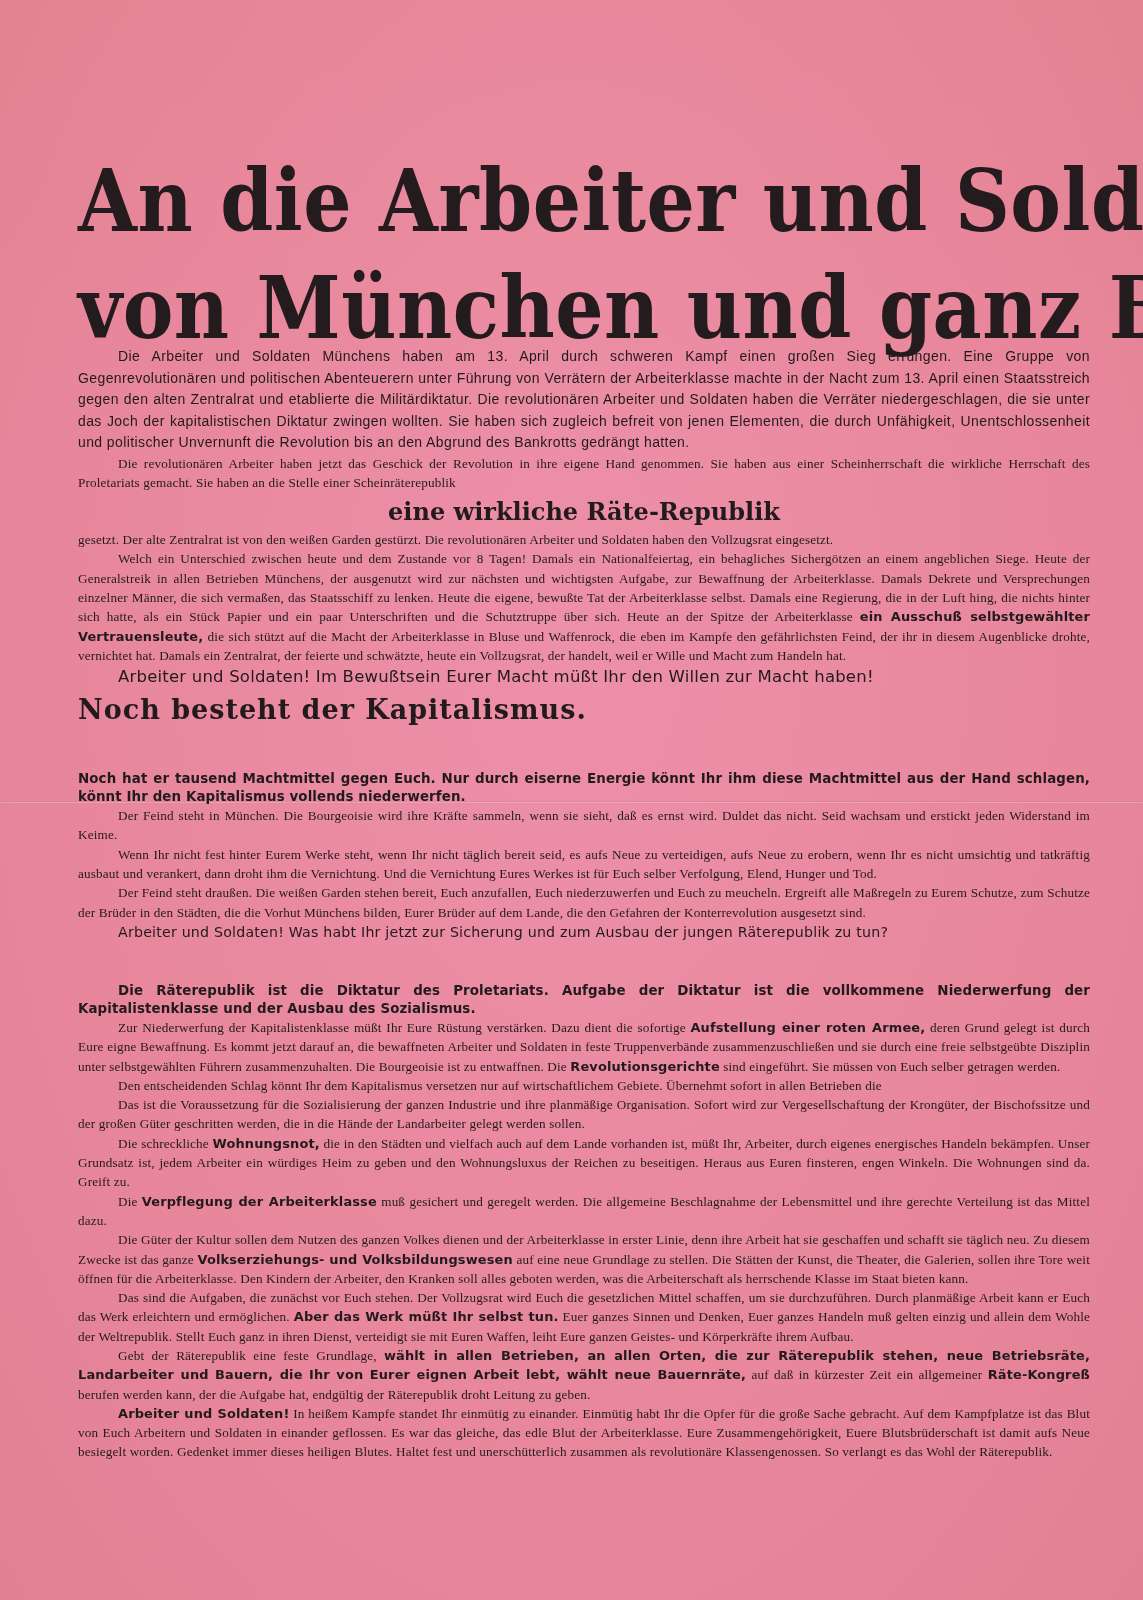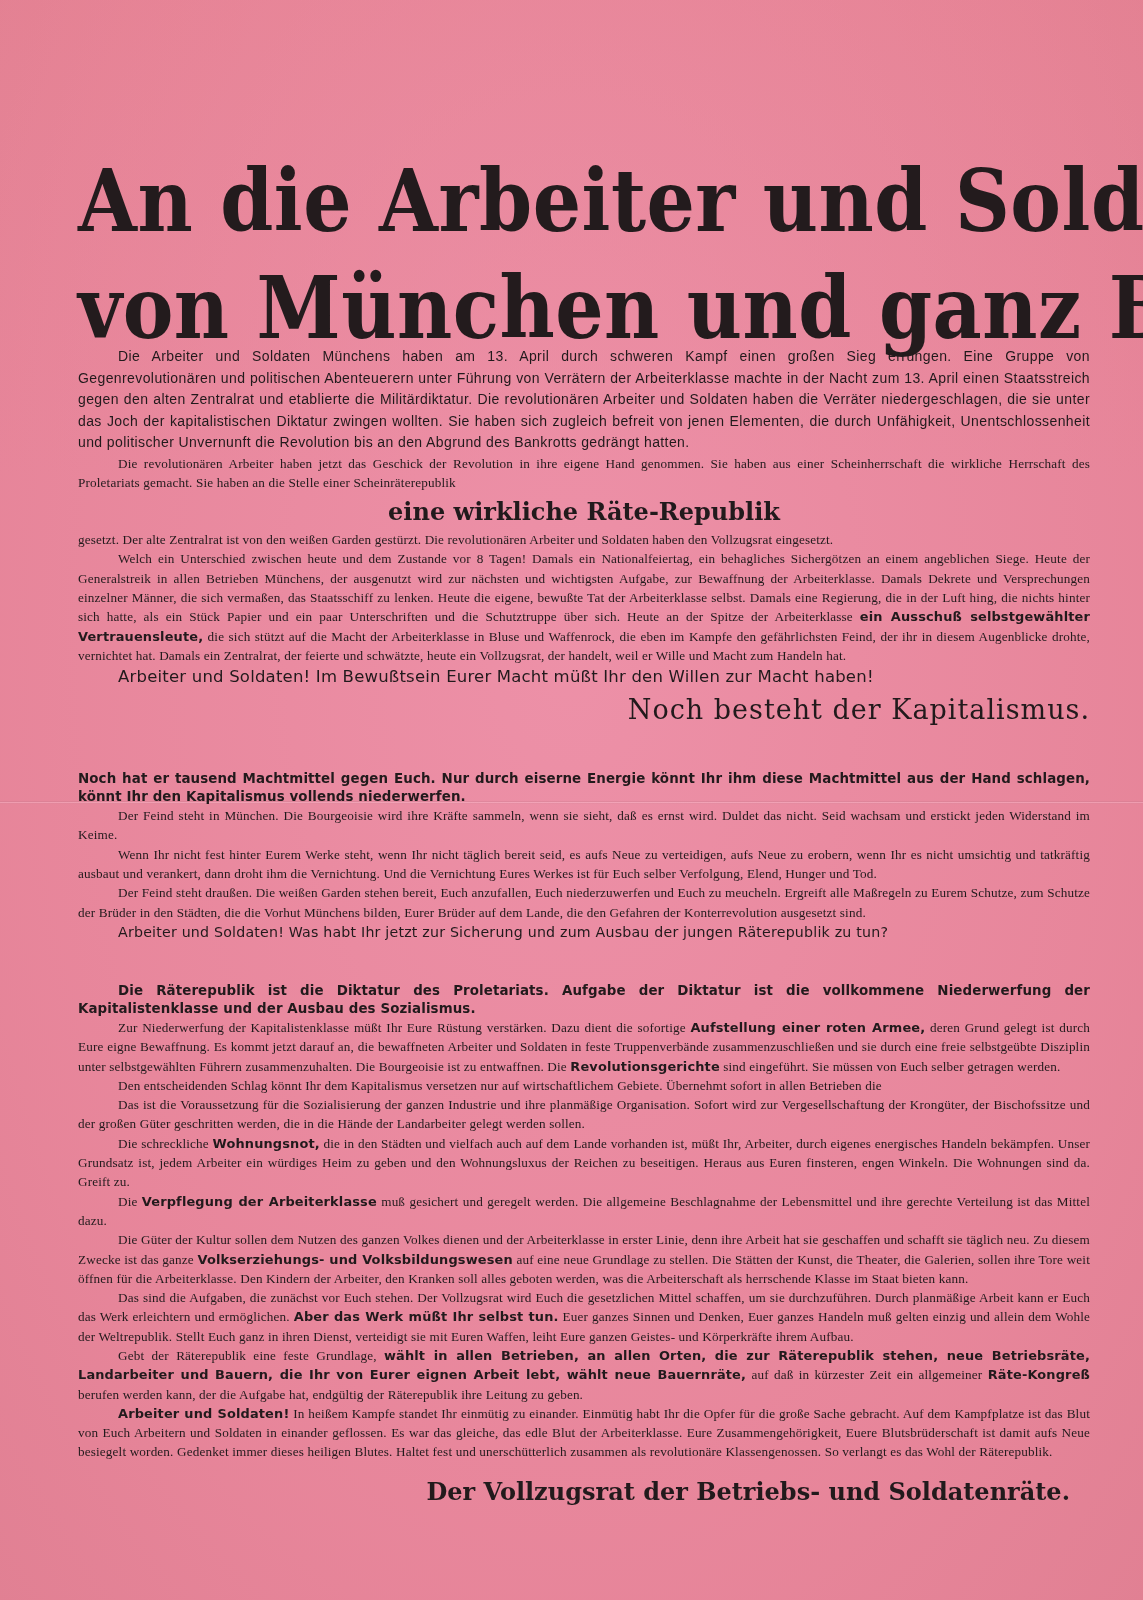--- a/index.html
+++ b/index.html
@@ -35,21 +35,21 @@
   .small {
     font-size: 13.2px; line-height: 19.3px; text-indent: 40px;
     font-family: "Liberation Serif", serif; letter-spacing: 0.15px;
   }
   .noindent { text-indent: 0; }
   .head-mid {
     text-align: center; font-weight: bold; font-family: "DejaVu Serif", serif;
     font-size: 24px; line-height: 36px; margin: 2px 0 0 0;
   }
   .head-big {
-    text-align: right; font-weight: normal; font-family: "DejaVu Serif", serif;
+    text-align: left; font-weight: bold; font-family: "DejaVu Serif", serif;
     font-size: 27px; line-height: 40px; margin: 2px 0 0 0; letter-spacing: 1px;
   }
   .bold-line {
     font-weight: normal; font-family: "DejaVu Sans", sans-serif;
     font-size: 16.5px; line-height: 23px; text-indent: 40px; letter-spacing: 0.2px;
   }
   .bold-line.sm { font-size: 14.2px; line-height: 20px; }
   .bold-par {
     font-weight: bold; font-family: "DejaVu Sans", sans-serif;
     font-size: 13.4px; line-height: 18px; letter-spacing: 0.1px; margin-top: 40px;
@@ -122,22 +122,21 @@
     <p class="small">
       <span>Das sind die Aufgaben, die zunächst vor Euch stehen. Der Vollzugsrat wird Euch die gesetzlichen Mittel schaffen, um sie durchzuführen. Durch planmäßige Arbeit kann er Euch das Werk erleichtern und ermöglichen.</span>
       <b class="em">Aber das Werk müßt Ihr selbst tun.</b>
       <span>Euer ganzes Sinnen und Denken, Euer ganzes Handeln muß gelten einzig und allein dem Wohle der Weltrepublik. Stellt Euch ganz in ihren Dienst, verteidigt sie mit Euren Waffen, leiht Eure ganzen Geistes- und Körperkräfte ihrem Aufbau.</span>
     </p>
     <p class="small">
       <span>Gebt der Räterepublik eine feste Grundlage,</span>
       <b class="em">wählt in allen Betrieben, an allen Orten, die zur Räterepublik stehen, neue Betriebsräte, Landarbeiter und Bauern, die Ihr von Eurer eignen Arbeit lebt, wählt neue Bauernräte,</b>
       <span>auf daß in kürzester Zeit ein allgemeiner</span>
       <b class="em">Räte-Kongreß</b>
-      <span>berufen werden kann, der die Aufgabe hat, endgültig der Räterepublik ihre Leitung zu geben.</span>
+      <span>berufen werden kann, der die Aufgabe hat, endgültig der Räterepublik droht Leitung zu geben.</span>
     </p>
     <p class="small">
       <b class="em">Arbeiter und Soldaten!</b>
       <span>In heißem Kampfe standet Ihr einmütig zu einander. Einmütig habt Ihr die Opfer für die große Sache gebracht. Auf dem Kampfplatze ist das Blut von Euch Arbeitern und Soldaten in einander geflossen. Es war das gleiche, das edle Blut der Arbeiterklasse. Eure Zusammengehörigkeit, Euere Blutsbrüderschaft ist damit aufs Neue besiegelt worden. Gedenket immer dieses heiligen Blutes. Haltet fest und unerschütterlich zusammen als revolutionäre Klassengenossen. So verlangt es das Wohl der Räterepublik.</span>
     </p>
 
-    <div class="sig">Der Vollzugsrat der Betriebs- und Soldatenräte.</div>
   </div>
 </div>
 
 </body></html>

